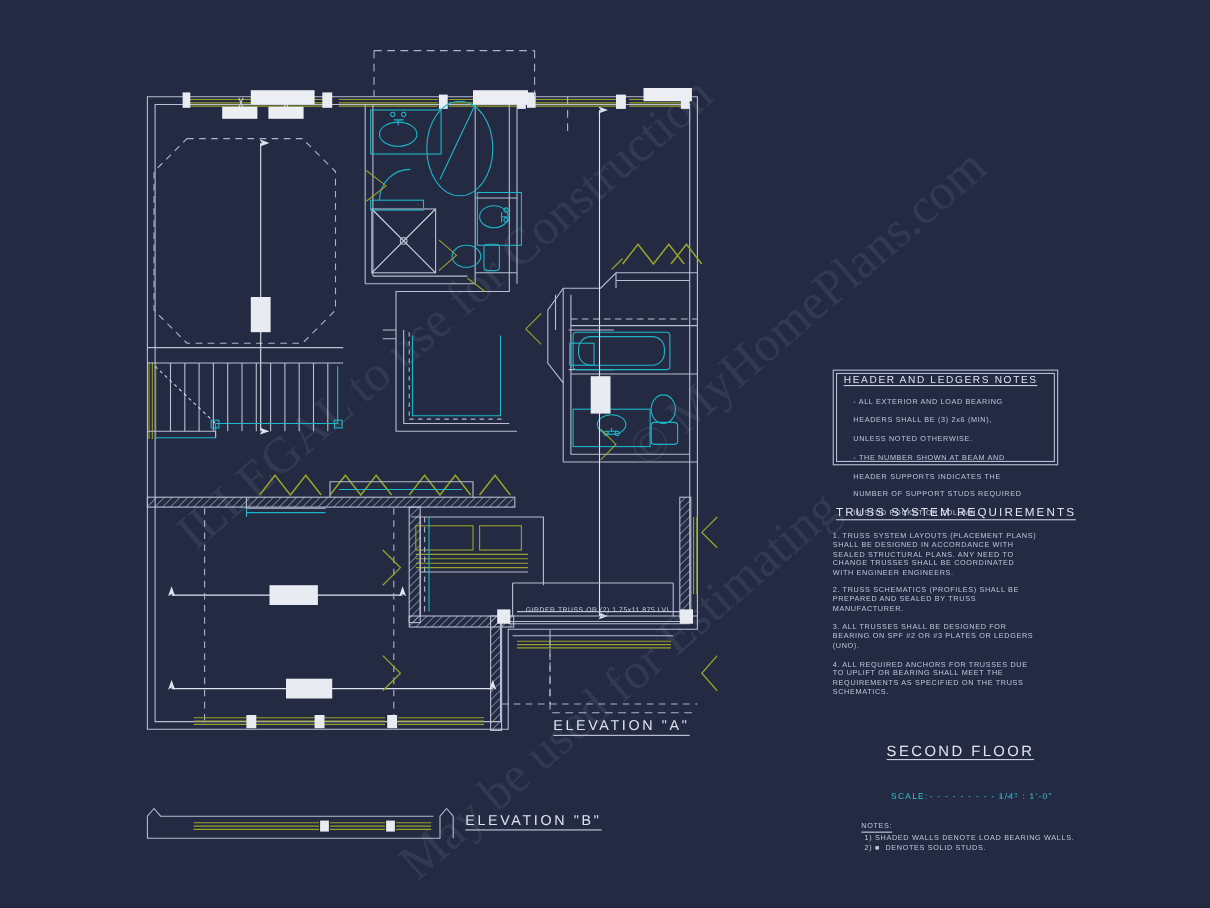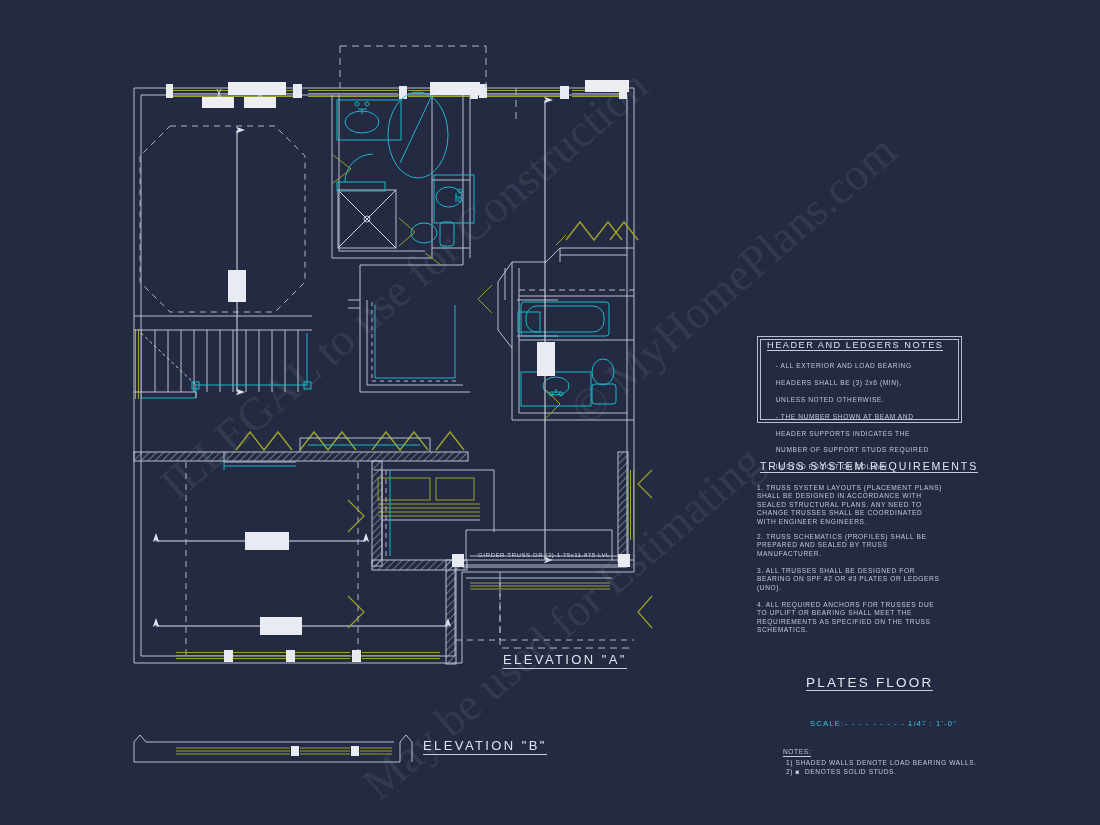--- a/index.html
+++ b/index.html
@@ -384,21 +384,21 @@
 PREPARED AND SEALED BY TRUSS
 MANUFACTURER.</div>
   <div class="txt cad cad-xs" style="left: 757px; top: 567px; width: 230px; white-space: pre-line;">3. ALL TRUSSES SHALL BE DESIGNED FOR
 BEARING ON SPF #2 OR #3 PLATES OR LEDGERS
 (UNO).</div>
   <div class="txt cad cad-xs" style="left: 757px; top: 601px; width: 230px; white-space: pre-line;">4. ALL REQUIRED ANCHORS FOR TRUSSES DUE
 TO UPLIFT OR BEARING SHALL MEET THE
 REQUIREMENTS AS SPECIFIED ON THE TRUSS
 SCHEMATICS.</div>
 
-  <div class="txt cad cad-title underline" style="left:806px;top:675px;">PLATES FLOOR</div>
+  <div class="txt cad cad-title underline" style="left:806px;top:675px;">SECOND FLOOR</div>
   <div class="txt cad scale-line" style="left:810px;top:719px;">SCALE:</div>
   <div class="txt cad scale-line" style="left:845px;top:719px;">- - - - - - - - - - - -</div>
   <div class="txt cad scale-line" style="left:908px;top:719px;">1/4" : 1'-0"</div>
 
   <div class="txt cad cad-xs underline" style="left:783px;top:748px;">NOTES:</div>
   <div class="txt cad cad-xs" style="left:786px;top:759px;">1) SHADED WALLS DENOTE LOAD BEARING WALLS.</div>
   <div class="txt cad cad-xs" style="left:786px;top:768px;">2) ■  DENOTES SOLID STUDS.</div>
 
 </div>
 

